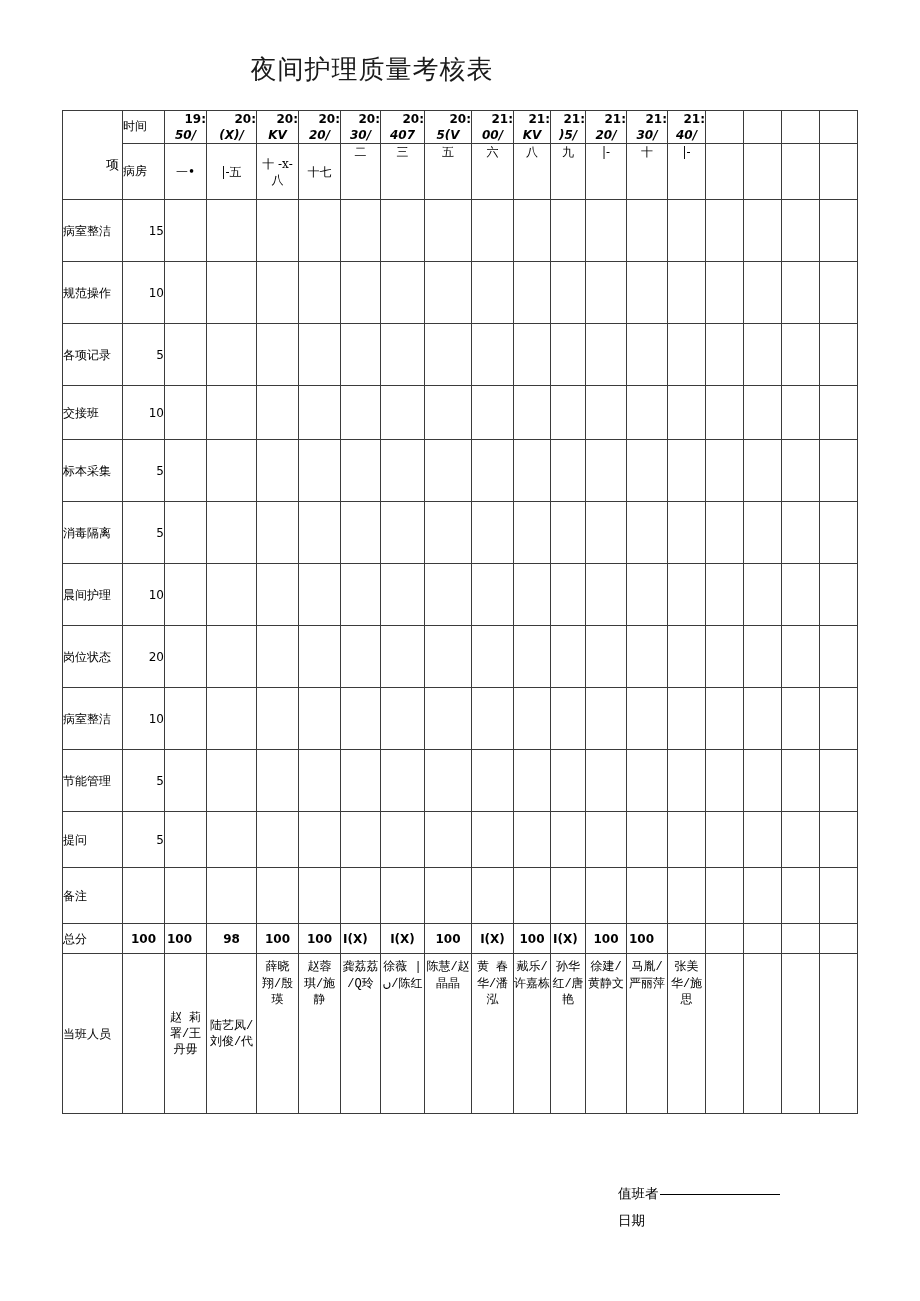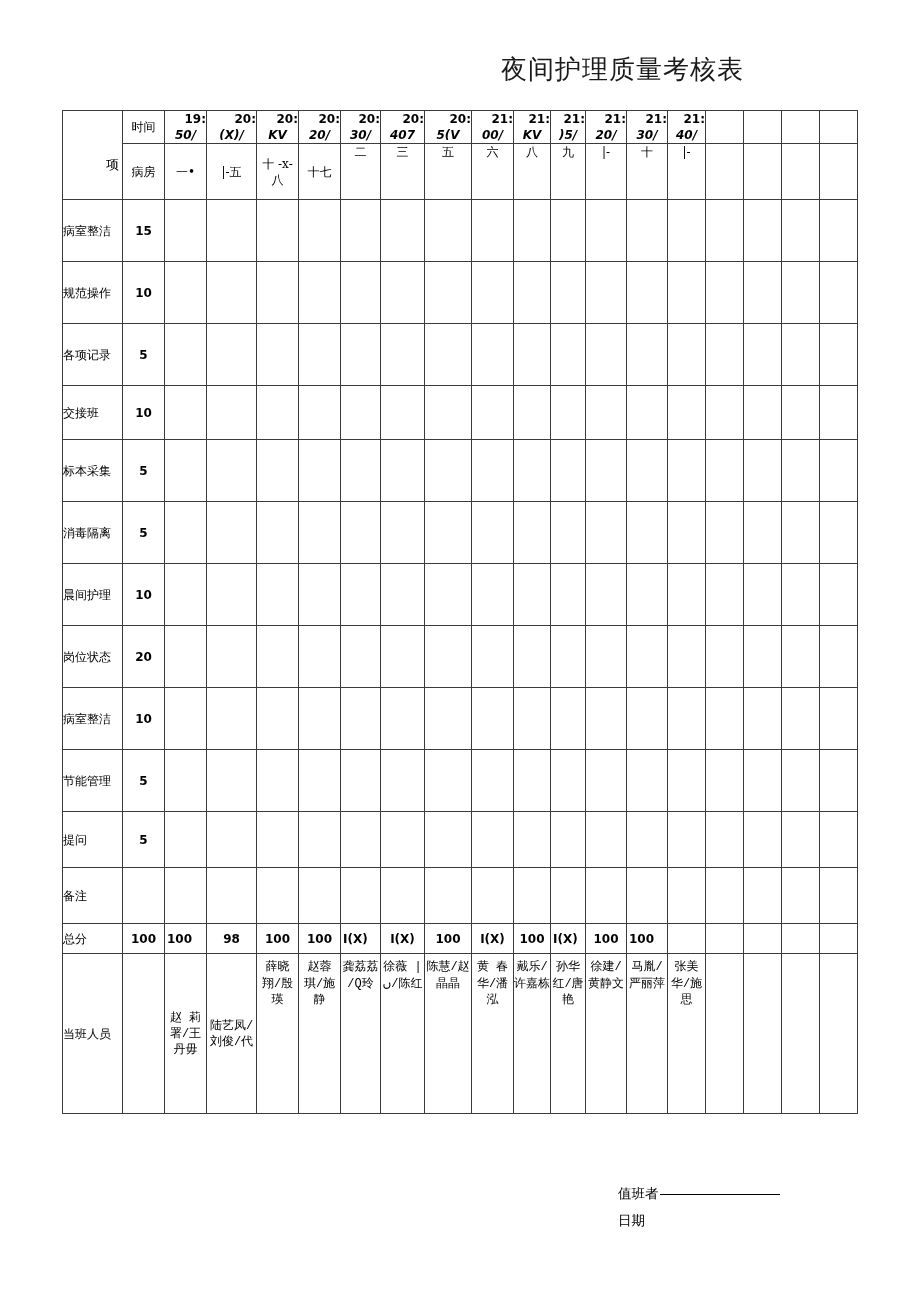--- a/index.html
+++ b/index.html
@@ -21,21 +21,21 @@
     left: 0; top: 0;
     width: 920px;
     height: 1301px;
   }
 
   .doc-title {
     position: absolute;
     left: 0;
     top: 52px;
     width: 744px;
-    text-align: right;
+    text-align: center;
     font-size: 26px;
     font-weight: 400;
     letter-spacing: 1px;
     font-family: "DejaVu Serif", "Liberation Serif", serif;
     color: #1a1a1a;
   }
 
   table.grid {
     position: absolute;
     left: 62px;
@@ -58,23 +58,22 @@
     position: relative;
   }
   .corner-label {
     position: absolute;
     right: 3px;
     bottom: 26px;
     font-size: 13px;
     font-family: "DejaVu Sans", "Liberation Sans", sans-serif;
   }
   .hdr-label {
-    text-align: center;
     font-size: 13px;
-    font-family: Liberation Serif, serif;
+    font-family: Liberation Mono, monospace;
     margin-left: 28px;
   }
   .time-cell {
     font-size: 9px;
     font-weight: bold;
     padding: 4px 2px 4px 3px;
     vertical-align: middle;
     line-height: 1.9;
     font-family: "DejaVu Sans", "Liberation Sans", sans-serif;
   }
@@ -93,22 +92,22 @@
   
   .item-name {
     font-size: 12.5px;
     padding: 3px 5px;
     line-height: 1.5;
     vertical-align: middle;
     font-family: "DejaVu Sans", "Liberation Sans", sans-serif;
   }
   .item-score {
     font-size: 13px;
-    font-weight: bold;
-    text-align: center;
+    font-weight: normal;
+    text-align: right;
     vertical-align: middle;
   }
   .blank-cell { }
 
   
   .total-name {
     font-size: 12.5px;
     padding: 3px 5px;
     vertical-align: middle;
     font-family: Liberation Sans, sans-serif;

